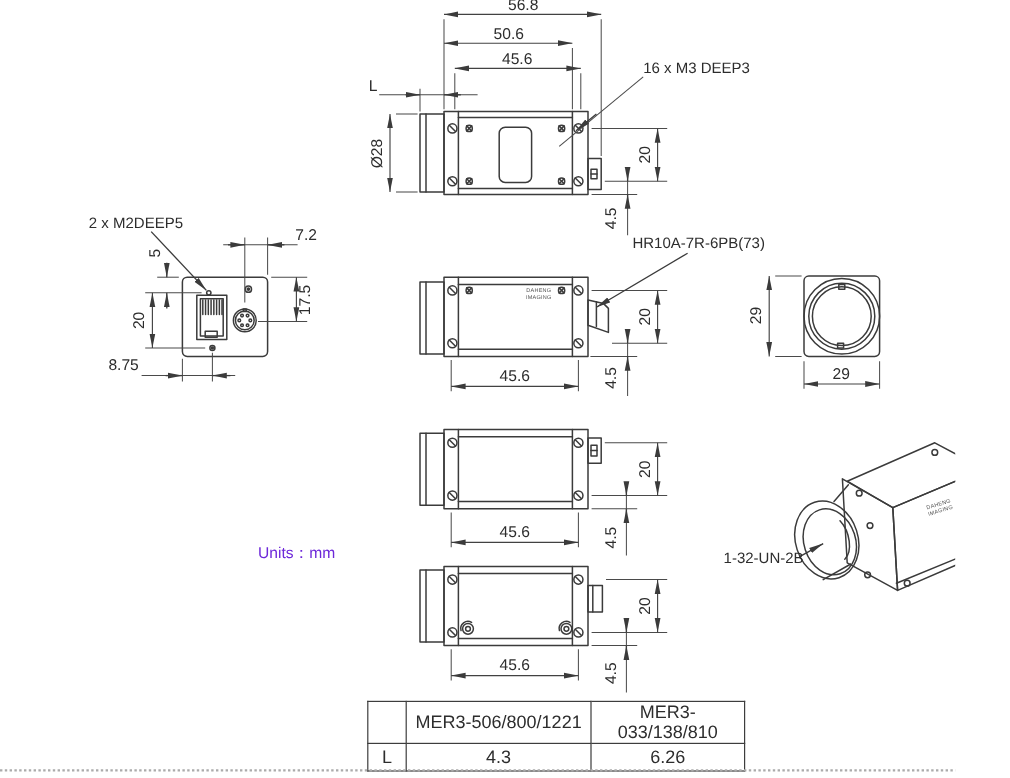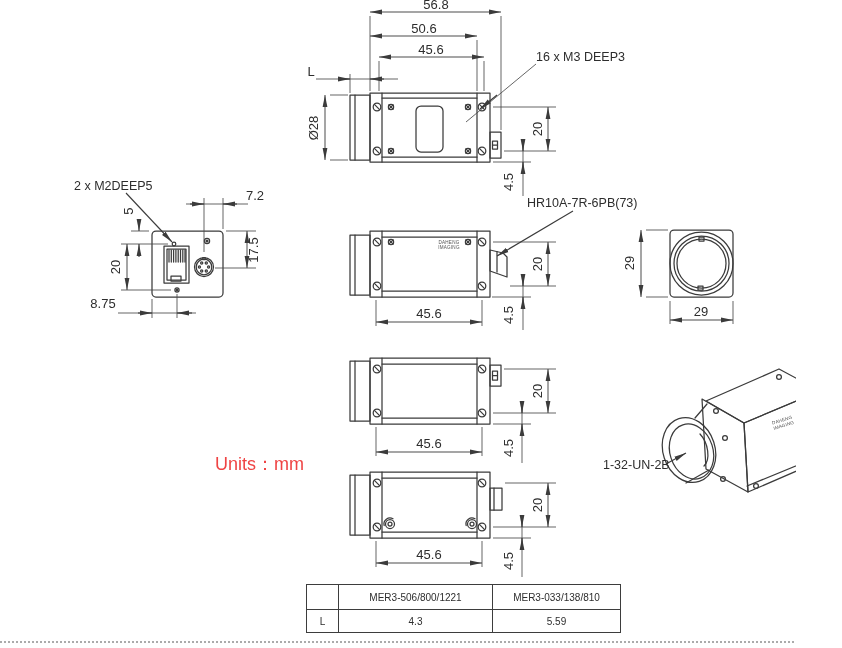--- a/index.html
+++ b/index.html
@@ -6,24 +6,24 @@
   #stage{position:relative;width:796px;height:648px;background:#ffffff;overflow:hidden;
          font-family:"Liberation Sans","DejaVu Sans",sans-serif;}
   svg{position:absolute;left:0;top:0;}
   .obj{stroke:#3b3b3b;stroke-width:1.25;fill:none;stroke-linejoin:round;stroke-linecap:round;}
   .thin{stroke:#4a4a4a;stroke-width:.85;fill:none;}
   .dim{stroke:#424242;stroke-width:.95;fill:none;marker-start:url(#arr);marker-end:url(#arr);}
   .de{stroke:#3b3b3b;stroke-width:1.1;fill:none;marker-end:url(#arr);}
   .dt{font-size:13px;fill:#2d2d2d;}
   .ct{font-size:12.5px;fill:#2d2d2d;}
   .logo-t{font-size:4.6px;fill:#555;letter-spacing:.2px;}
-  #units{position:absolute;left:215px;top:452px;font-size:18px;color:#ef4444;}
+  #units{position:absolute;left:215px;top:452px;font-size:13px;color:#6d28d9;}
   #spec-table{position:absolute;left:306px;top:584px;border-collapse:collapse;}
   #spec-table td{border:1.3px solid #3d3d3d;text-align:center;vertical-align:middle;
-                 font-size:10px;color:#2d2d2d;padding:0;}
+                 font-size:15px;color:#2d2d2d;padding:0;}
   #spec-table .c1{width:31px;} #spec-table .c2{width:153px;} #spec-table .c3{width:127px;}
   #spec-table tr.r1 td{height:24px;} #spec-table tr.r2 td{height:22px;}
   #dotline{position:absolute;left:0;top:641px;width:842px;height:0;border-top:2px dotted #ababab;}
 </style>
 </head>
 <body>
 
 <div id="stage">
 
 <svg width="842" height="648" viewBox="0 0 842 648">
@@ -329,20 +329,20 @@
 <table id="spec-table">
   <tbody>
         <tr class="r1">
     <td class="c1"></td>
     <td class="c2">MER3-506/800/1221</td>
     <td class="c3">MER3-033/138/810</td>
   </tr>
   <tr class="r2">
     <td class="c1">L</td>
     <td class="c2">4.3</td>
-    <td class="c3">5.59</td>
+    <td class="c3">6.26</td>
   </tr>
 </tbody>
     </table>
 
 <div id="dotline"></div>
 
 </div>
 
 </body></html>

